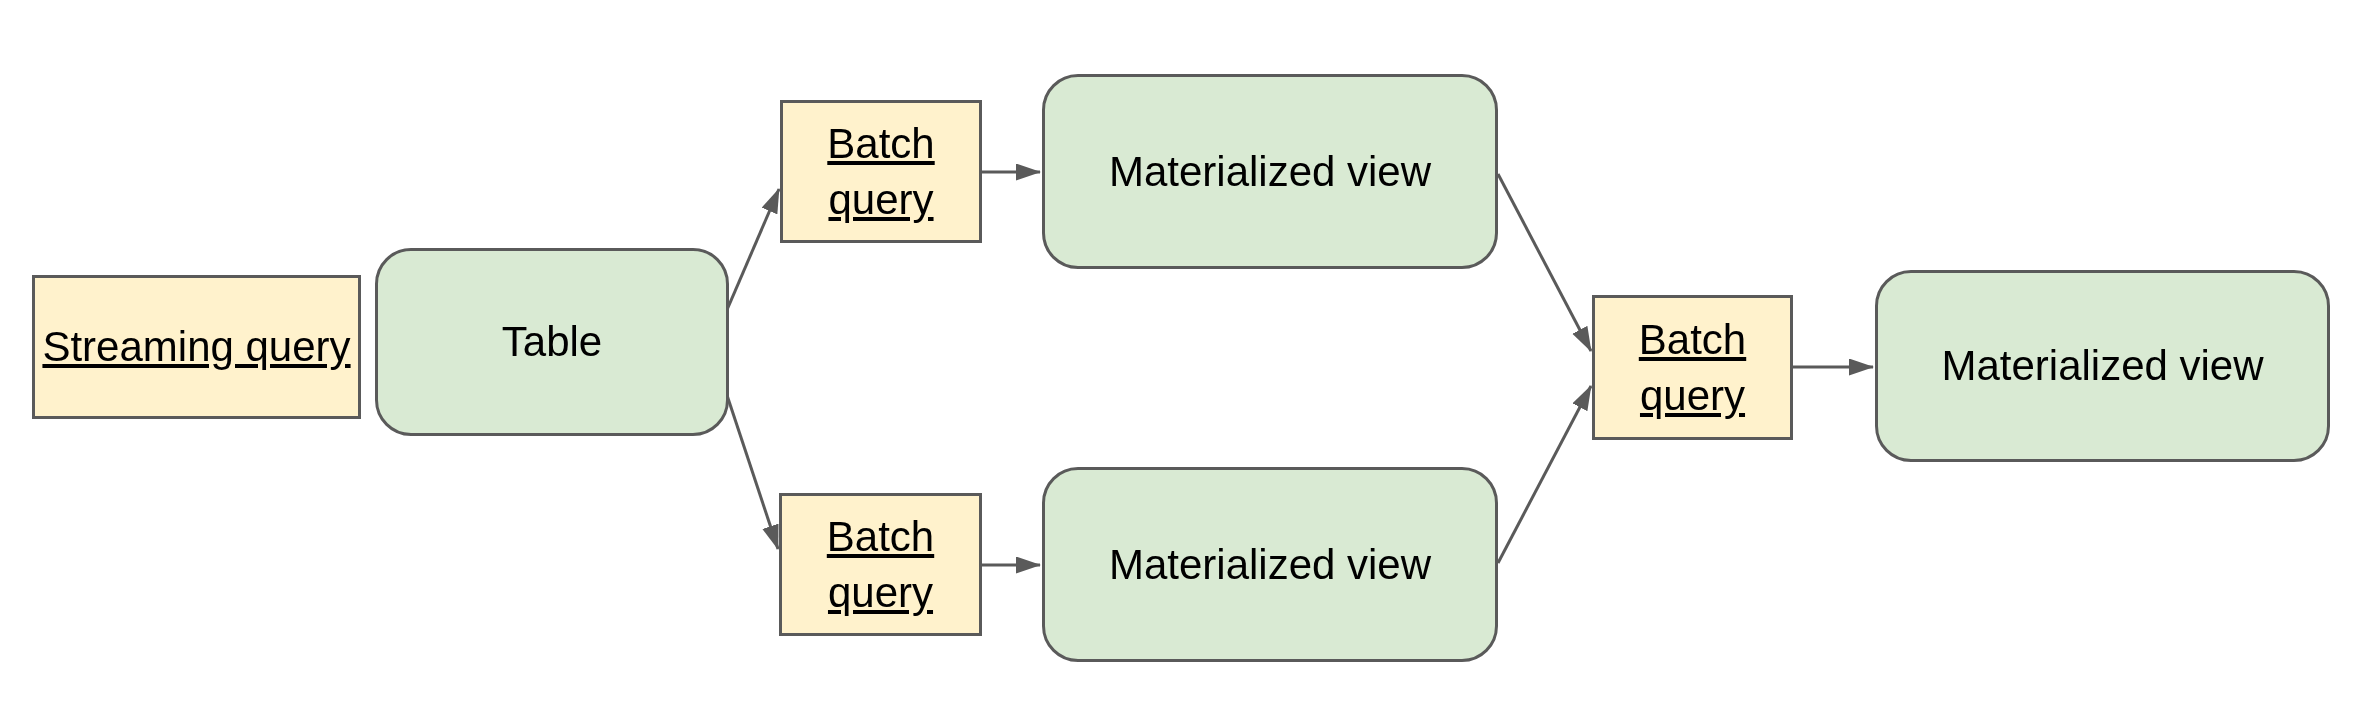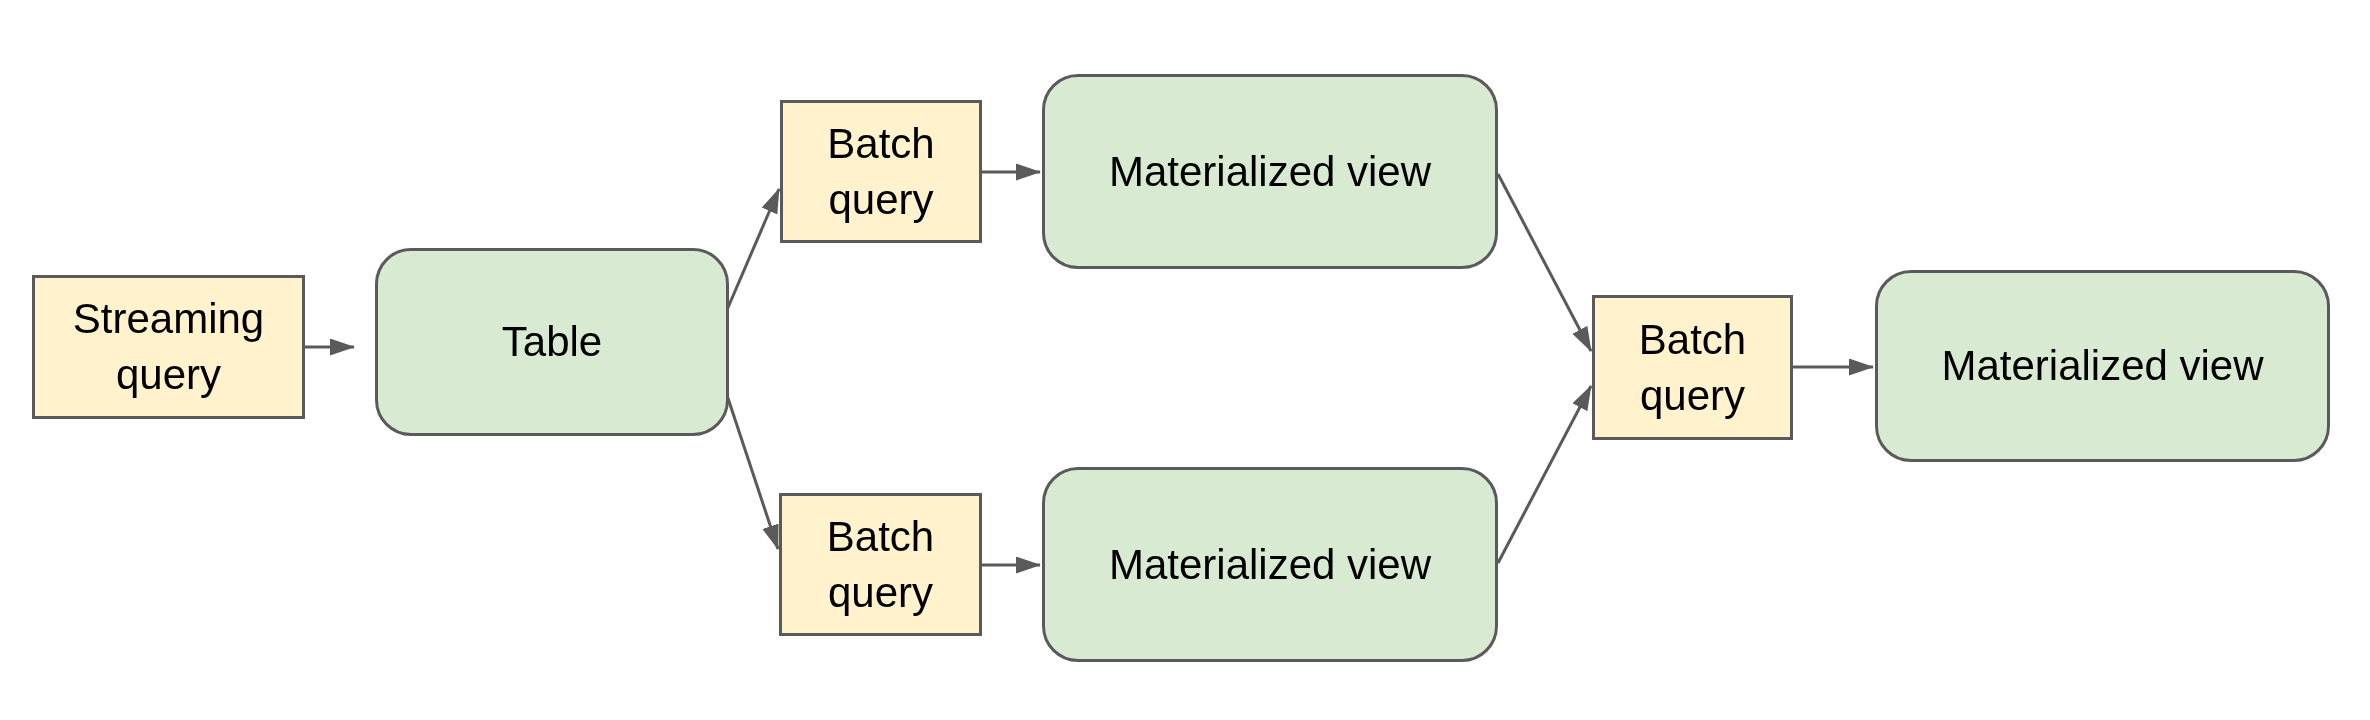--- a/index.html
+++ b/index.html
@@ -23,32 +23,33 @@
     align-items: center;
     justify-content: center;
     text-align: center;
     color: var(--text-color, #000000);
     font-size: 42px;
     line-height: 56px;
   }
   .node--query {
     background: var(--query-fill, #fff2cc);
     border-radius: 0;
+    text-decoration: underline;
   }
   .node--view {
     background: var(--view-fill, #d9ead3);
     border-radius: 36px;
     align-items: center;
   }
   .node-label {
     display: block;
     padding: 0 4px;
   }
   
-  #node-streaming-query        { left: 32px;   top: 275px; width: 273px; height: 144px; }
+  #node-streaming-query        { left: 32px;   top: 275px; width: 329px; height: 144px; }
   #node-table                  { left: 375px;  top: 248px; width: 354px; height: 188px; }
   #node-batch-query-top        { left: 780px;  top: 100px; width: 202px; height: 143px; }
   #node-materialized-view-top  { left: 1042px; top: 74px;  width: 456px; height: 195px; }
   #node-batch-query-bottom     { left: 779px;  top: 493px; width: 203px; height: 143px; }
   #node-materialized-view-bottom { left: 1042px; top: 467px; width: 456px; height: 195px; }
   #node-batch-query-right      { left: 1592px; top: 295px; width: 201px; height: 145px; }
   #node-materialized-view-right{ left: 1875px; top: 270px; width: 455px; height: 192px; }
 
   svg.edges {
     position: absolute;

